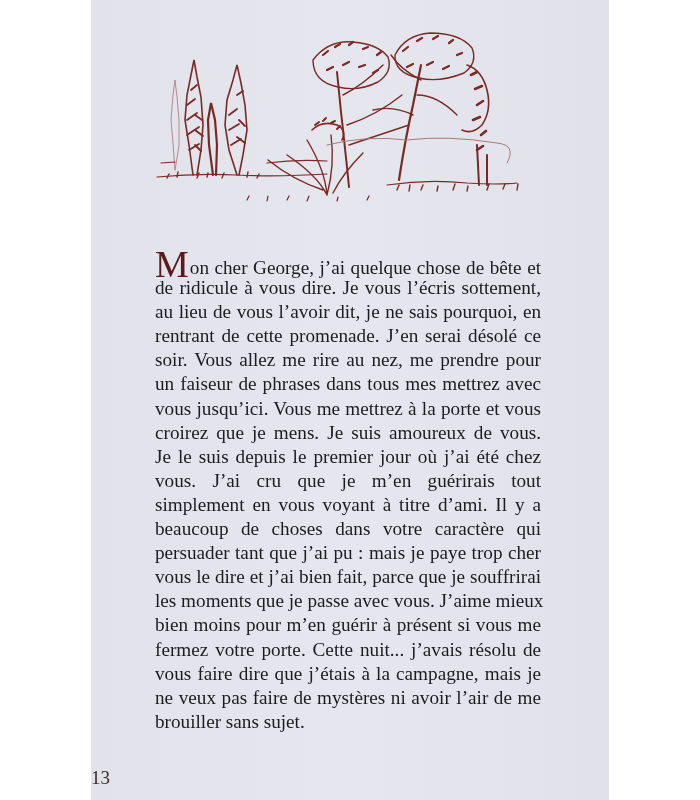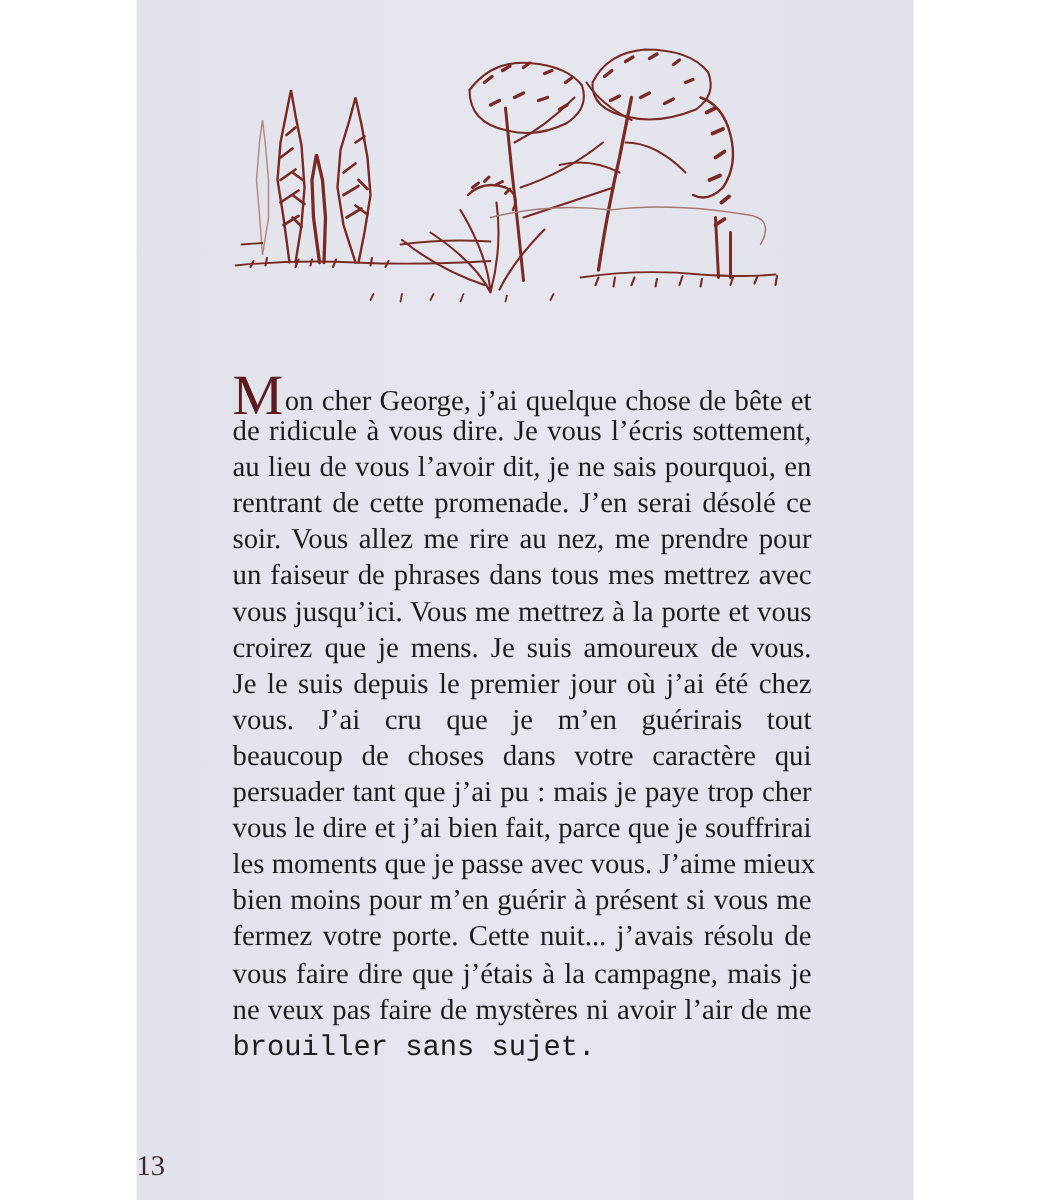--- a/index.html
+++ b/index.html
@@ -37,21 +37,20 @@
   }
   .line {
     display: block;
     white-space: nowrap;
     text-align: justify;
     text-align-last: justify;
     height: 24.1px;
   }
   .line.last {
     text-align-last: left;
-    font-family: Liberation Mono, monospace;
   }
   .dropcap {
     color: #5a1a1e;
     font-size: 38px;
     line-height: 24px;
     vertical-align: -3px;
     margin-right: 1px;
   }
   .page-number {
     position: absolute;
@@ -115,20 +114,21 @@
     <span class="line"><span class="dropcap">M</span><span>on cher George, j’ai quelque chose de bête et</span></span>
     <span class="line">de ridicule à vous dire. Je vous l’écris sottement,</span>
     <span class="line">au lieu de vous l’avoir dit, je ne sais pourquoi, en</span>
     <span class="line">rentrant de cette promenade. J’en serai désolé ce</span>
     <span class="line">soir. Vous allez me rire au nez, me prendre pour</span>
     <span class="line">un faiseur de phrases dans tous mes mettrez avec</span>
     <span class="line">vous jusqu’ici. Vous me mettrez à la porte et vous</span>
     <span class="line">croirez que je mens. Je suis amoureux de vous.</span>
     <span class="line">Je le suis depuis le premier jour où j’ai été chez</span>
     <span class="line">vous. J’ai cru que je m’en guérirais tout</span>
+    <span class="line">simplement en vous voyant à titre d’ami. Il y a</span>
     <span class="line">beaucoup de choses dans votre caractère qui</span>
     <span class="line">persuader tant que j’ai pu : mais je paye trop cher</span>
     <span class="line">vous le dire et j’ai bien fait, parce que je souffrirai</span>
     <span class="line">les moments que je passe avec vous. J’aime mieux</span>
     <span class="line">bien moins pour m’en guérir à présent si vous me</span>
     <span class="line">fermez votre porte. Cette nuit... j’avais résolu de</span>
     <span class="line">vous faire dire que j’étais à la campagne, mais je</span>
     <span class="line">ne veux pas faire de mystères ni avoir l’air de me</span>
     <span class="line last">brouiller sans sujet.</span>
   </div>

